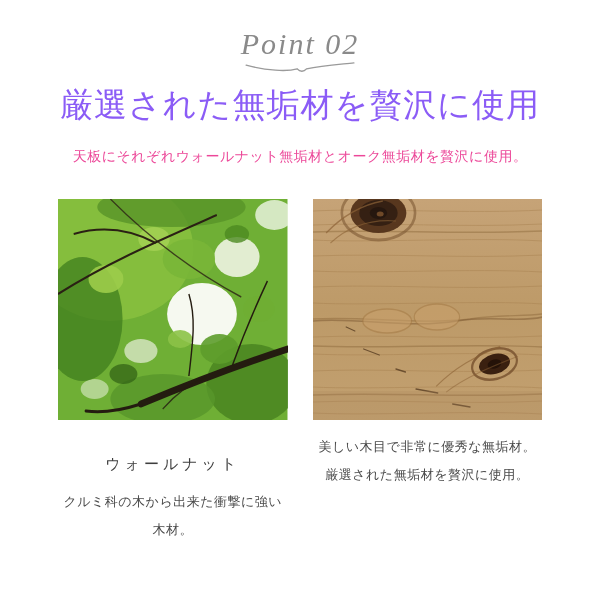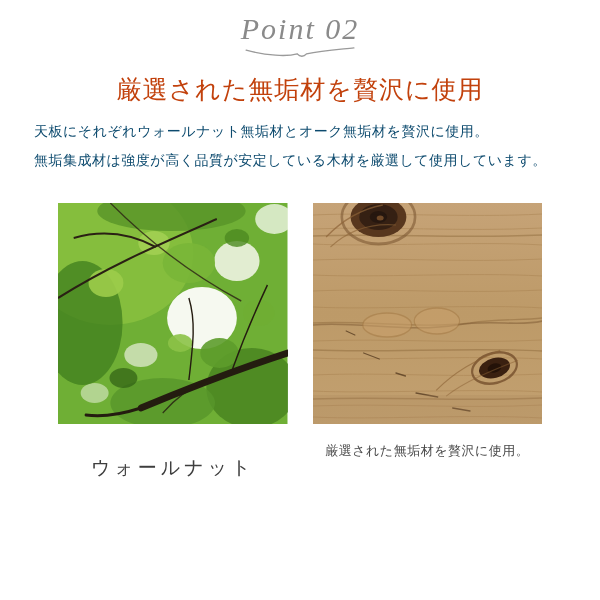--- a/index.html
+++ b/index.html
@@ -5,49 +5,50 @@
   * { margin: 0; padding: 0; box-sizing: border-box; }
   html, body { background: #ffffff; }
   .page {
     position: relative;
     width: 532px;
     height: 600px;
     margin: 0 auto;
     background: #ffffff;
     overflow: hidden;
     font-family: "Liberation Sans", "DejaVu Sans", sans-serif;
-    padding-top: 12px;
+    padding-top: 27px;
   }
   .point-block { text-align: center; }
   .point-label {
     display: block;
     font-family: "Liberation Serif", "DejaVu Serif", serif;
     font-style: italic;
     font-size: 30px;
     line-height: 34px;
     letter-spacing: 2px;
     color: #8a8a8a;
   }
   .swoosh { display: block; margin: 0 auto; width: 118px; height: 13px; }
   .main-heading {
     margin-top: 12px;
     text-align: center;
     font-family: "Liberation Serif", "DejaVu Serif", serif;
     font-weight: 500;
-    font-size: 25px;
+    font-size: 33px;
     line-height: 38px;
     letter-spacing: 1px;
-    color: #c2410c;
+    color: #8b5cf6;
   }
   .intro {
-    margin-top: 8px;
+    margin-top: 18px;
+    text-align: center;
     font-size: 14px;
     line-height: 29px;
     letter-spacing: 0.5px;
-    color: #0c4a6e;
+    color: #ec4899;
   }
   .intro span { display: block; }
   .columns {
     display: flex;
     justify-content: center;
     gap: 25px;
     padding: 0 24px;
     margin-top: 28px;
   }
   .column { flex: 1 1 0; min-width: 0; text-align: center; }
@@ -55,21 +56,21 @@
     width: 100%;
     height: 221px;
     display: block;
     overflow: hidden;
   }
   .photo svg { width: 100%; height: 100%; display: block; }
   .material-name {
     margin-top: 33px;
     font-family: "Liberation Serif", "DejaVu Serif", serif;
     font-weight: 500;
-    font-size: 19px;
+    font-size: 15px;
     line-height: 22px;
     letter-spacing: 4px;
     color: #3e3e3e;
   }
   .material-desc {
     margin-top: 13px;
     font-family: "Liberation Serif", "DejaVu Serif", serif;
     font-size: 13px;
     line-height: 28px;
     letter-spacing: 0.5px;
@@ -86,21 +87,20 @@
     <span class="point-label">Point 02</span>
     <svg class="swoosh" viewBox="0 0 120 14" fill="none" xmlns="http://www.w3.org/2000/svg">
       <path d="M2 4.5 C 24 10.5, 46 11.5, 57 8.5 C 60 11.8, 64 11.8, 67 8.5 C 84 4.5, 104 3.5, 118 2" stroke="#9a9a9a" stroke-width="1.5" stroke-linecap="round"></path>
     </svg>
   </div>
 
   <h1 class="main-heading">厳選された無垢材を贅沢に使用</h1>
 
   <p class="intro">
     <span>天板にそれぞれウォールナット無垢材とオーク無垢材を贅沢に使用。</span>
-    <span>無垢集成材は強度が高く品質が安定している木材を厳選して使用しています。</span>
   </p>
 
   <div class="columns">
 
     <div class="column">
       <figure class="photo">
         <svg viewBox="0 0 263 221" preserveAspectRatio="none" xmlns="http://www.w3.org/2000/svg">
           <rect width="263" height="221" fill="#6faf35"></rect>
           <ellipse cx="60" cy="50" rx="95" ry="72" fill="#86bf3e" opacity="0.95"></ellipse>
           <ellipse cx="130" cy="8" rx="85" ry="20" fill="#579428" opacity="0.8"></ellipse>
@@ -125,20 +125,21 @@
           <path d="M0 95 C 60 62, 120 40, 182 16" stroke="#2a2014" stroke-width="2" fill="none"></path>
           <path d="M18 35 C 50 27, 82 30, 112 44" stroke="#2a2014" stroke-width="2" fill="none"></path>
           <path d="M150 177 C 155 140, 158 118, 150 95" stroke="#241c10" stroke-width="1.6" fill="none"></path>
           <path d="M200 166 C 214 132, 225 110, 240 82" stroke="#241c10" stroke-width="1.6" fill="none"></path>
           <path d="M60 0 C 100 35, 150 70, 210 98" stroke="#2a2014" stroke-width="1.4" fill="none" opacity="0.8"></path>
           <path d="M120 210 C 135 195, 150 185, 170 178" stroke="#241c10" stroke-width="1.4" fill="none" opacity="0.8"></path>
         </svg>
       </figure>
       <h2 class="material-name">ウォールナット</h2>
       <p class="material-desc">
+        <span>クルミ科の木から出来た衝撃に強い木材。</span>
       </p>
     </div>
 
     <div class="column">
       <figure class="photo">
         <svg viewBox="0 0 263 221" preserveAspectRatio="none" xmlns="http://www.w3.org/2000/svg">
           <defs>
             <linearGradient id="woodbase" x1="0" y1="0" x2="0" y2="1">
               <stop offset="0" stop-color="#c6a377"></stop>
               <stop offset="0.5" stop-color="#bd9a68"></stop>
@@ -190,18 +191,19 @@
             <path d="M58 150 l 18 6"></path>
             <path d="M95 170 l 11 3"></path>
             <path d="M118 190 l 25 4"></path>
             <path d="M160 205 l 20 3"></path>
             <path d="M38 128 l 10 4"></path>
           </g>
           <rect y="192" width="263" height="29" fill="#a9855a" opacity="0.22"></rect>
         </svg>
       </figure>
       <p class="material-desc">
+        <span>美しい木目で非常に優秀な無垢材。</span>
         <span>厳選された無垢材を贅沢に使用。</span>
       </p>
     </div>
 
   </div>
 </div>
 
 </body></html>

